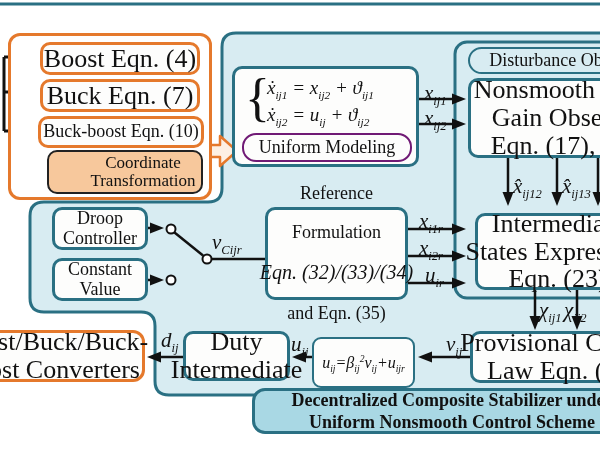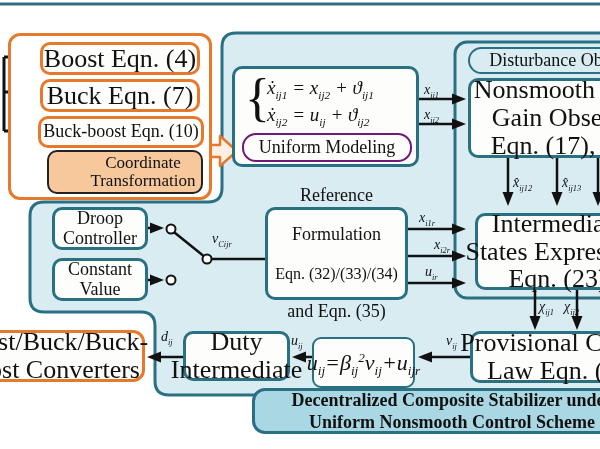--- a/index.html
+++ b/index.html
@@ -12,24 +12,24 @@
   .bx span{display:block;white-space:nowrap;}
   .tl{border:3px solid #2a7083;border-radius:10px;}
   .tl2{border:2.5px solid #2a7083;border-radius:9px;}
   .or{border:3px solid #e5792c;border-radius:10px;}
   .grp{position:absolute;box-sizing:border-box;background:#fff;border:3px solid #e5792c;border-radius:12px;}
   .peach{background:#f7c89c;border:2px solid #222;border-radius:10px;padding-left:36px;}
   .bluefill{background:#d8ecf2;}
   .pillgray{position:absolute;box-sizing:border-box;background:#fdfdfc;border:2px solid #701a75;
             border-radius:14px;display:flex;align-items:center;justify-content:center;}
   .banner{background:#a9d8e4;border:3px solid #2a7083;border-radius:13px;font-weight:bold;line-height:1.25;}
-  .lbl{position:absolute;font-style:italic;font-size:14px;line-height:1;white-space:nowrap;}
+  .lbl{position:absolute;font-style:italic;font-size:21px;line-height:1;white-space:nowrap;}
   .math{font-style:italic;}
   sub,sup{font-size:.6em;line-height:0;}
-  .f19{font-size:26px;} .f18{font-size:18px;} .f17{font-size:17px;} .f16{font-size:16px;}
+  .f19{font-size:26px;} .f18{font-size:18px;} .f17{font-size:17px;} .f16{font-size:20px;font-style:italic;}
   .eq{position:absolute;font-style:italic;font-size:19px;line-height:1;white-space:nowrap;}
   .brace{position:absolute;font-size:52px;line-height:1;font-style:normal;}
 </style>
 </head>
 <body>
 
 <div id="stage">
 
   <svg id="layer" width="600" height="449" viewBox="0 0 600 449">
 
@@ -151,21 +151,21 @@
     <span class="f18">Reference</span>
     <span class="f18">Formulation</span>
     <span class="f16">Eqn. (32)/(33)/(34)</span>
     <span class="f18">and Eqn. (35)</span>
   </div>
 
   <div class="bx tl f19" style="left:470px;top:331px;width:185px;height:52px;">
     <span>Provisional Control</span>
     <span>Law Eqn. (31)</span>
   </div>
-  <div class="bx tl2 math" style="left:312px;top:337px;width:103px;height:51px;font-size:22px;">
+  <div class="bx tl2 math" style="left:312px;top:337px;width:103px;height:51px;font-size:16px;">
     <span>u<sub>ij</sub>=β<sub>ij</sub><sup>2</sup>v<sub>ij</sub>+u<sub>ijr</sub></span>
   </div>
   <div class="bx tl f19" style="left:183px;top:331px;width:107px;height:50px;">
     <span>Duty</span>
     <span>Intermediate</span>
   </div>
   <div class="bx or f19" style="left:-42px;top:330px;width:187px;height:52px;border-radius:12px;">
     <span>Boost/Buck/Buck-</span>
     <span>boost Converters</span>
   </div>
@@ -173,21 +173,21 @@
   <div class="bx banner f18" style="left:252px;top:388px;width:400px;height:46px;">
     <span>Decentralized Composite Stabilizer under</span>
     <span>Uniform Nonsmooth Control Scheme</span>
   </div>
 
   <div class="lbl" style="left:424px;top:83px;">x<sub>ij1</sub></div>
   <div class="lbl" style="left:424px;top:108px;">x<sub>ij2</sub></div>
   <div class="lbl" style="left:513px;top:176px;">x̂<sub>ij12</sub></div>
   <div class="lbl" style="left:562px;top:176px;">x̂<sub>ij13</sub></div>
   <div class="lbl" style="left:419px;top:211px;">x<sub>i1r</sub></div>
-  <div class="lbl" style="left:434px;top:238px;">x<sub>i2r</sub></div>
+  <div class="lbl" style="left:419px;top:238px;">x<sub>i2r</sub></div>
   <div class="lbl" style="left:425px;top:265px;">u<sub>ir</sub></div>
   <div class="lbl" style="left:539px;top:300px;">χ<sub>ij1</sub></div>
   <div class="lbl" style="left:564px;top:300px;">χ<sub>ij2</sub></div>
   <div class="lbl" style="left:212px;top:232px;">v<sub>Cijr</sub></div>
   <div class="lbl" style="left:446px;top:334px;">v<sub>ij</sub></div>
   <div class="lbl" style="left:291px;top:334px;">u<sub>ij</sub></div>
   <div class="lbl" style="left:161px;top:330px;">d<sub>ij</sub></div>
 
 </div>
 

